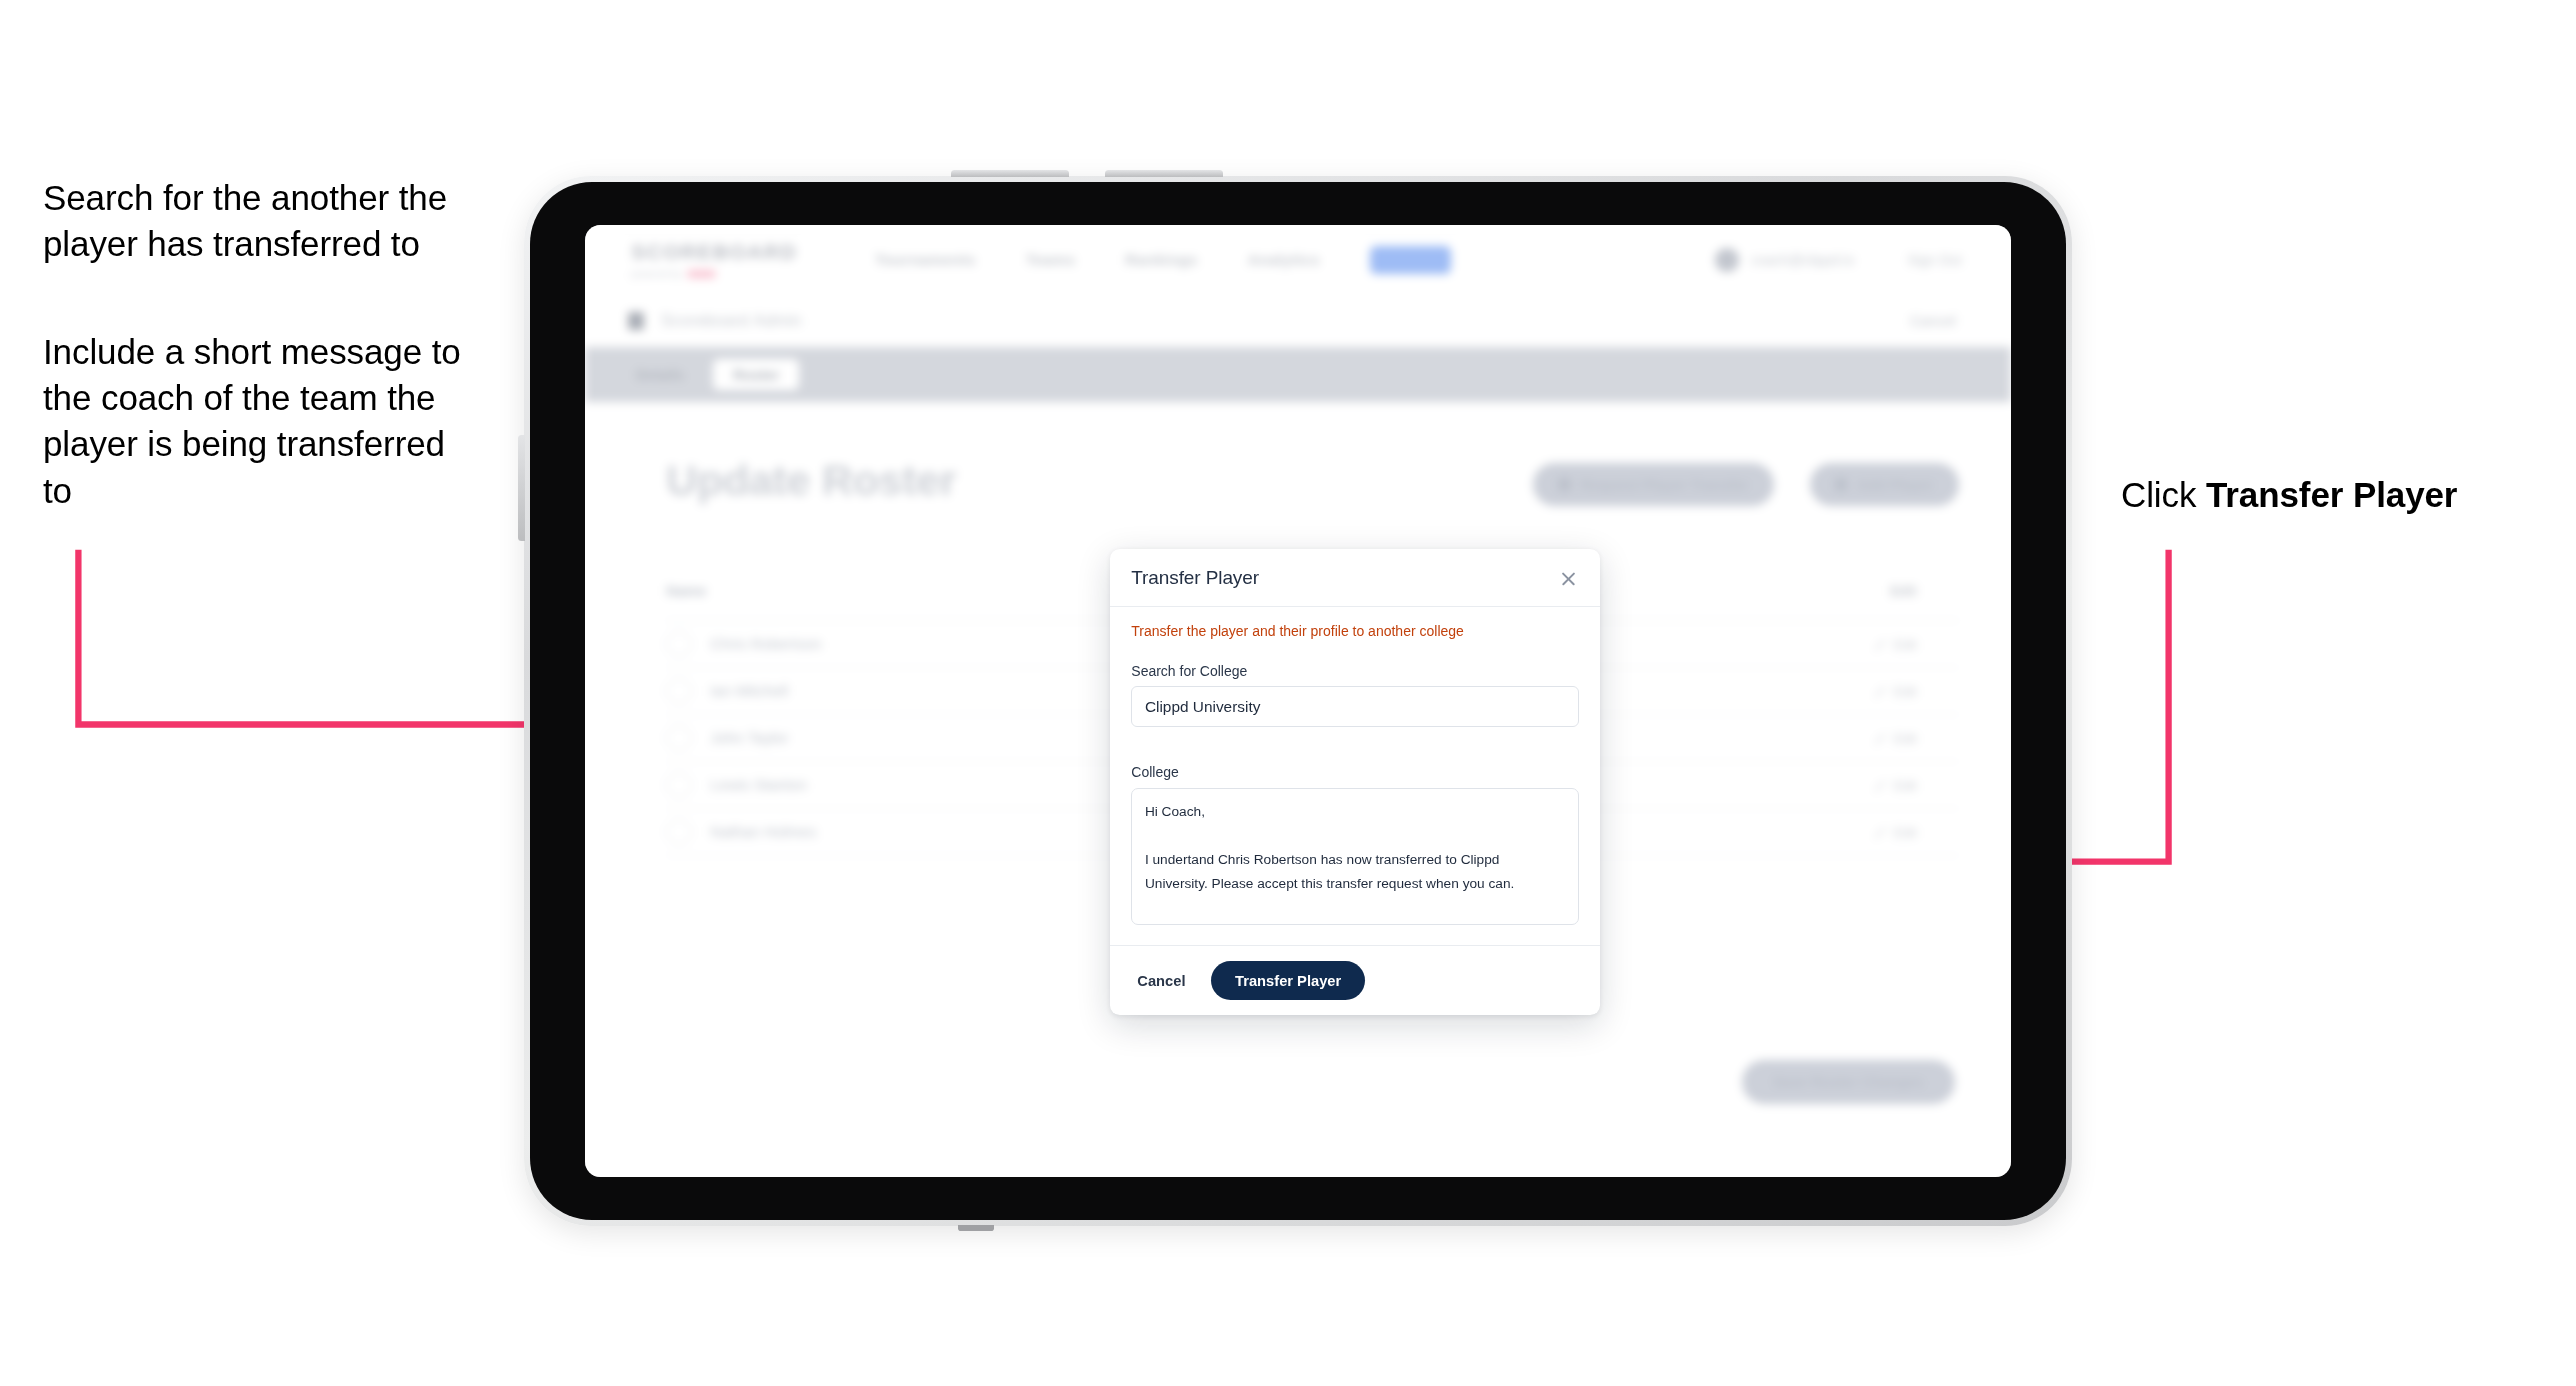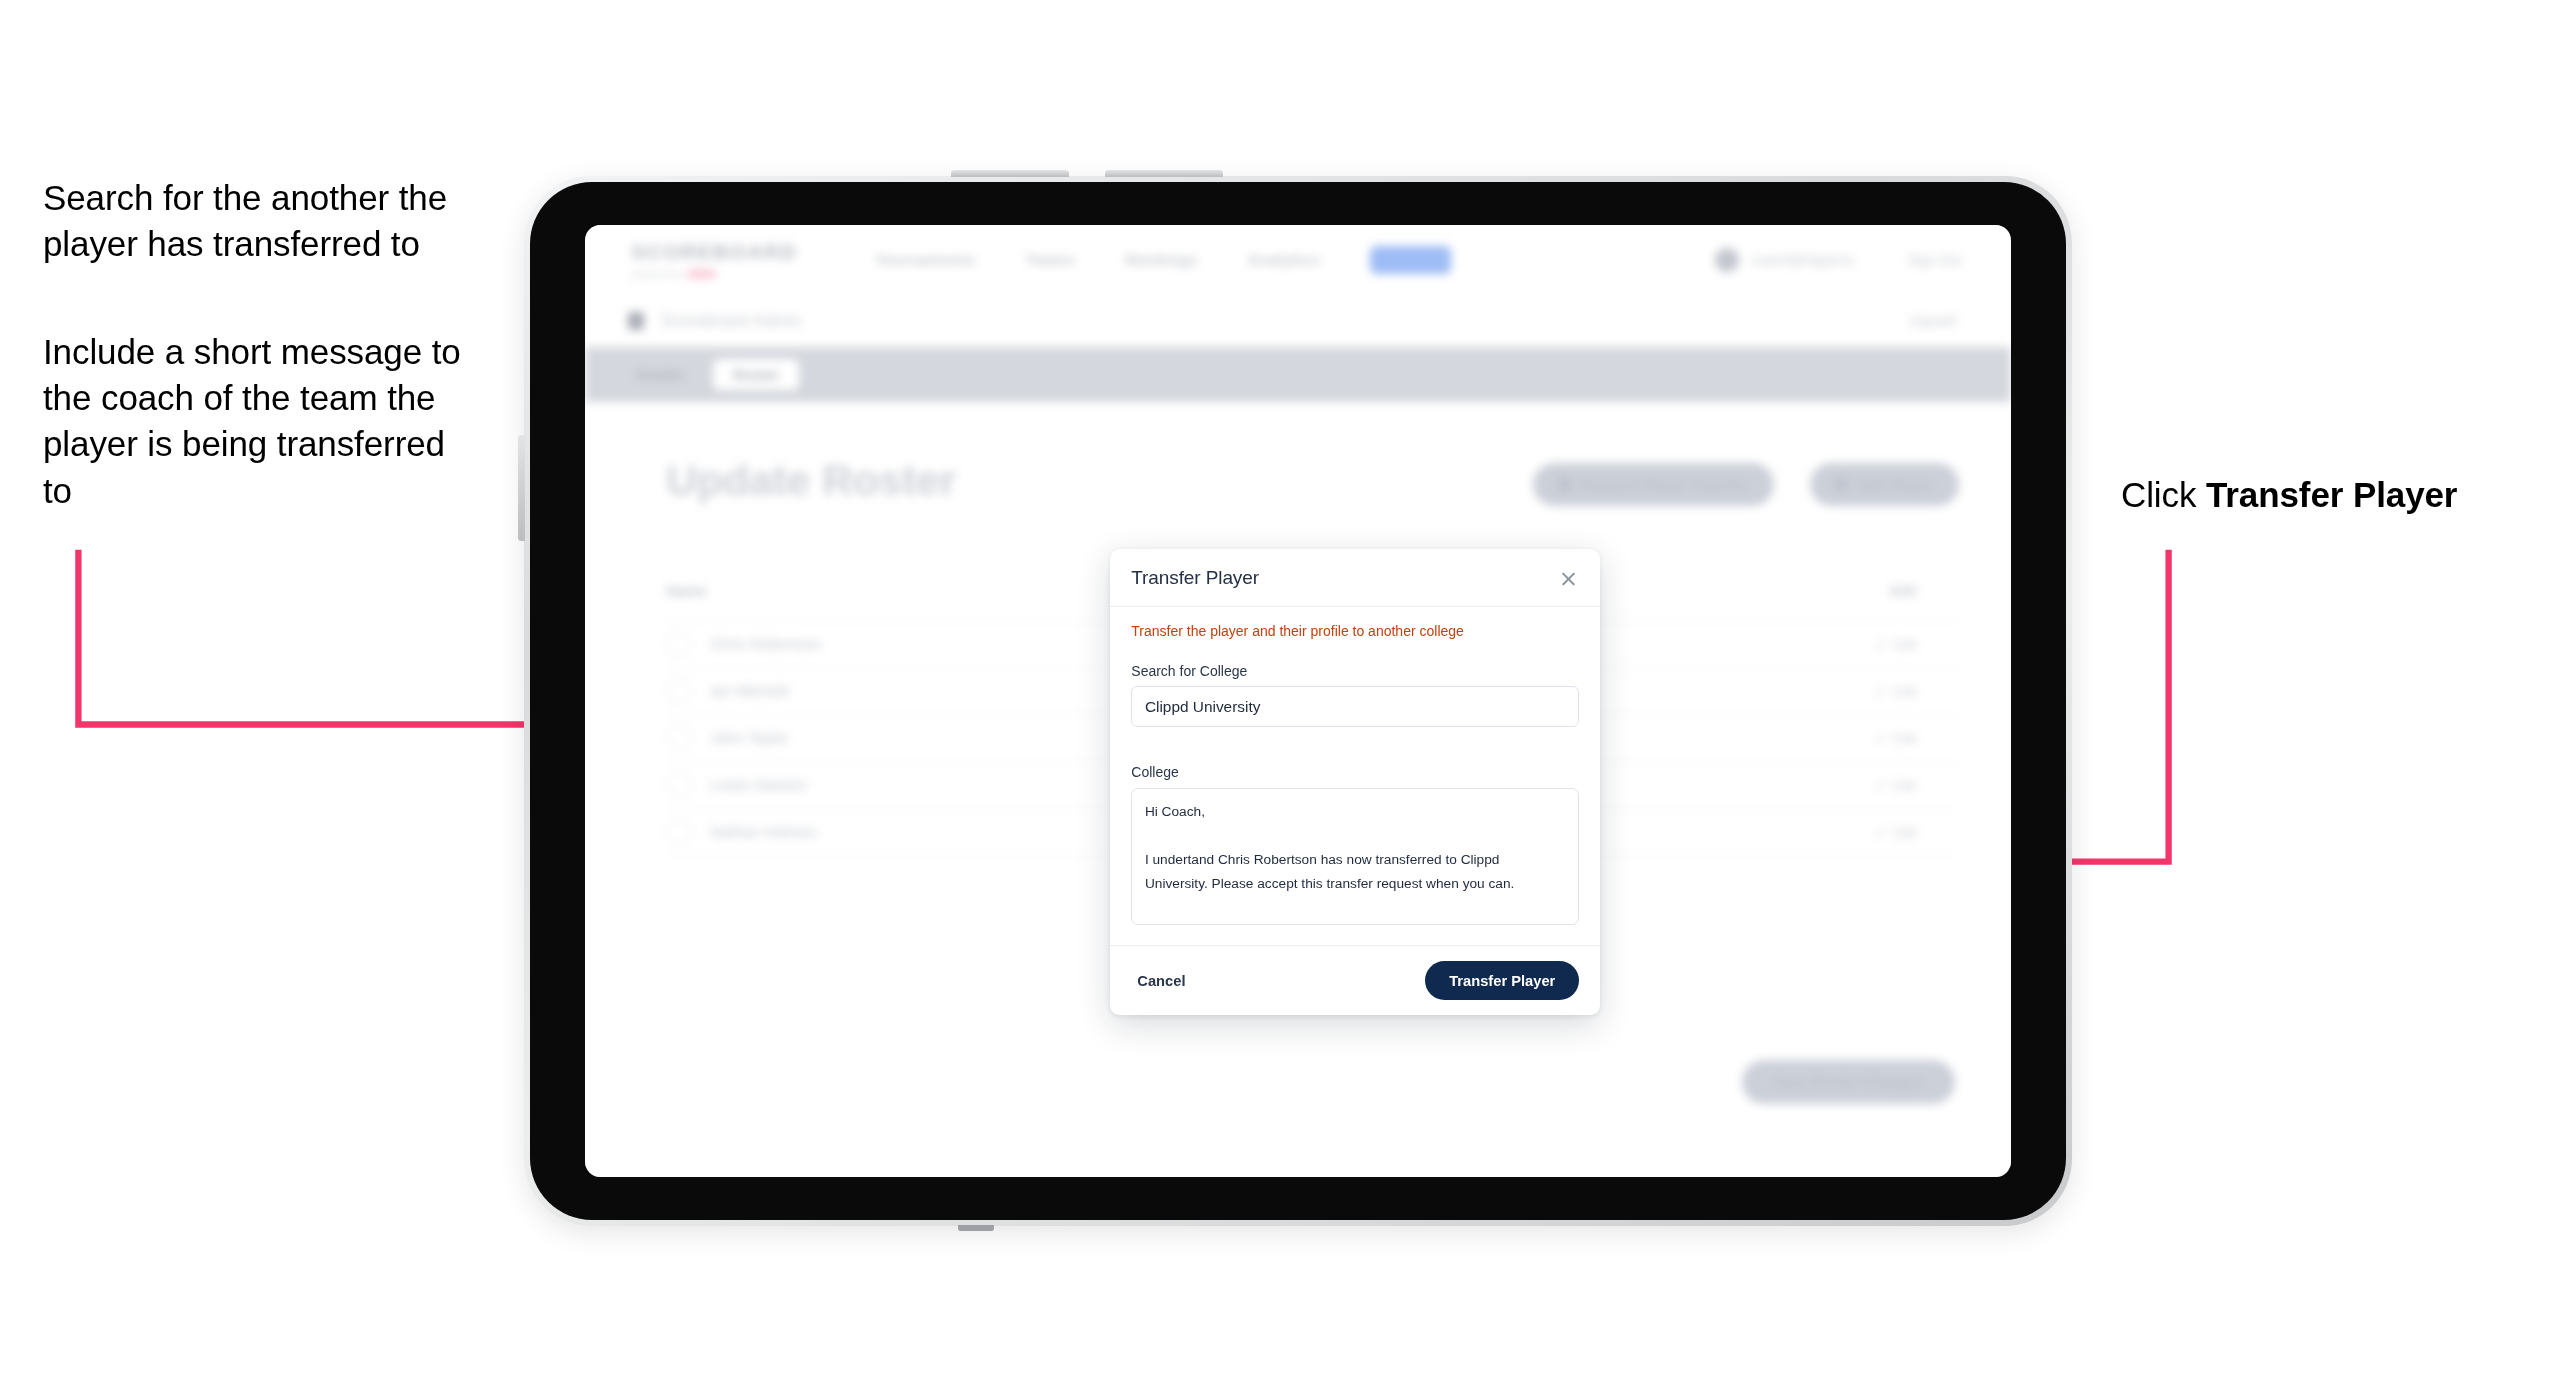--- a/index.html
+++ b/index.html
@@ -413,21 +413,21 @@
     font-family: "Liberation Sans", sans-serif;
     resize: none;
     outline: none;
     background: #ffffff;
   }
   #modal-foot {
     border-top: 0.7px solid #e9ecf0;
     padding: 15.4px 21px;
     display: flex;
     align-items: center;
-    justify-content: space-between;
+    justify-content: flex-start;
     gap: 19.6px;
   }
   #cancel-btn {
     font-size: 14.7px;
     font-weight: 600;
     color: #2a3649;
     background: none;
     border: none;
     cursor: pointer;
     font-family: "Liberation Sans", sans-serif;

